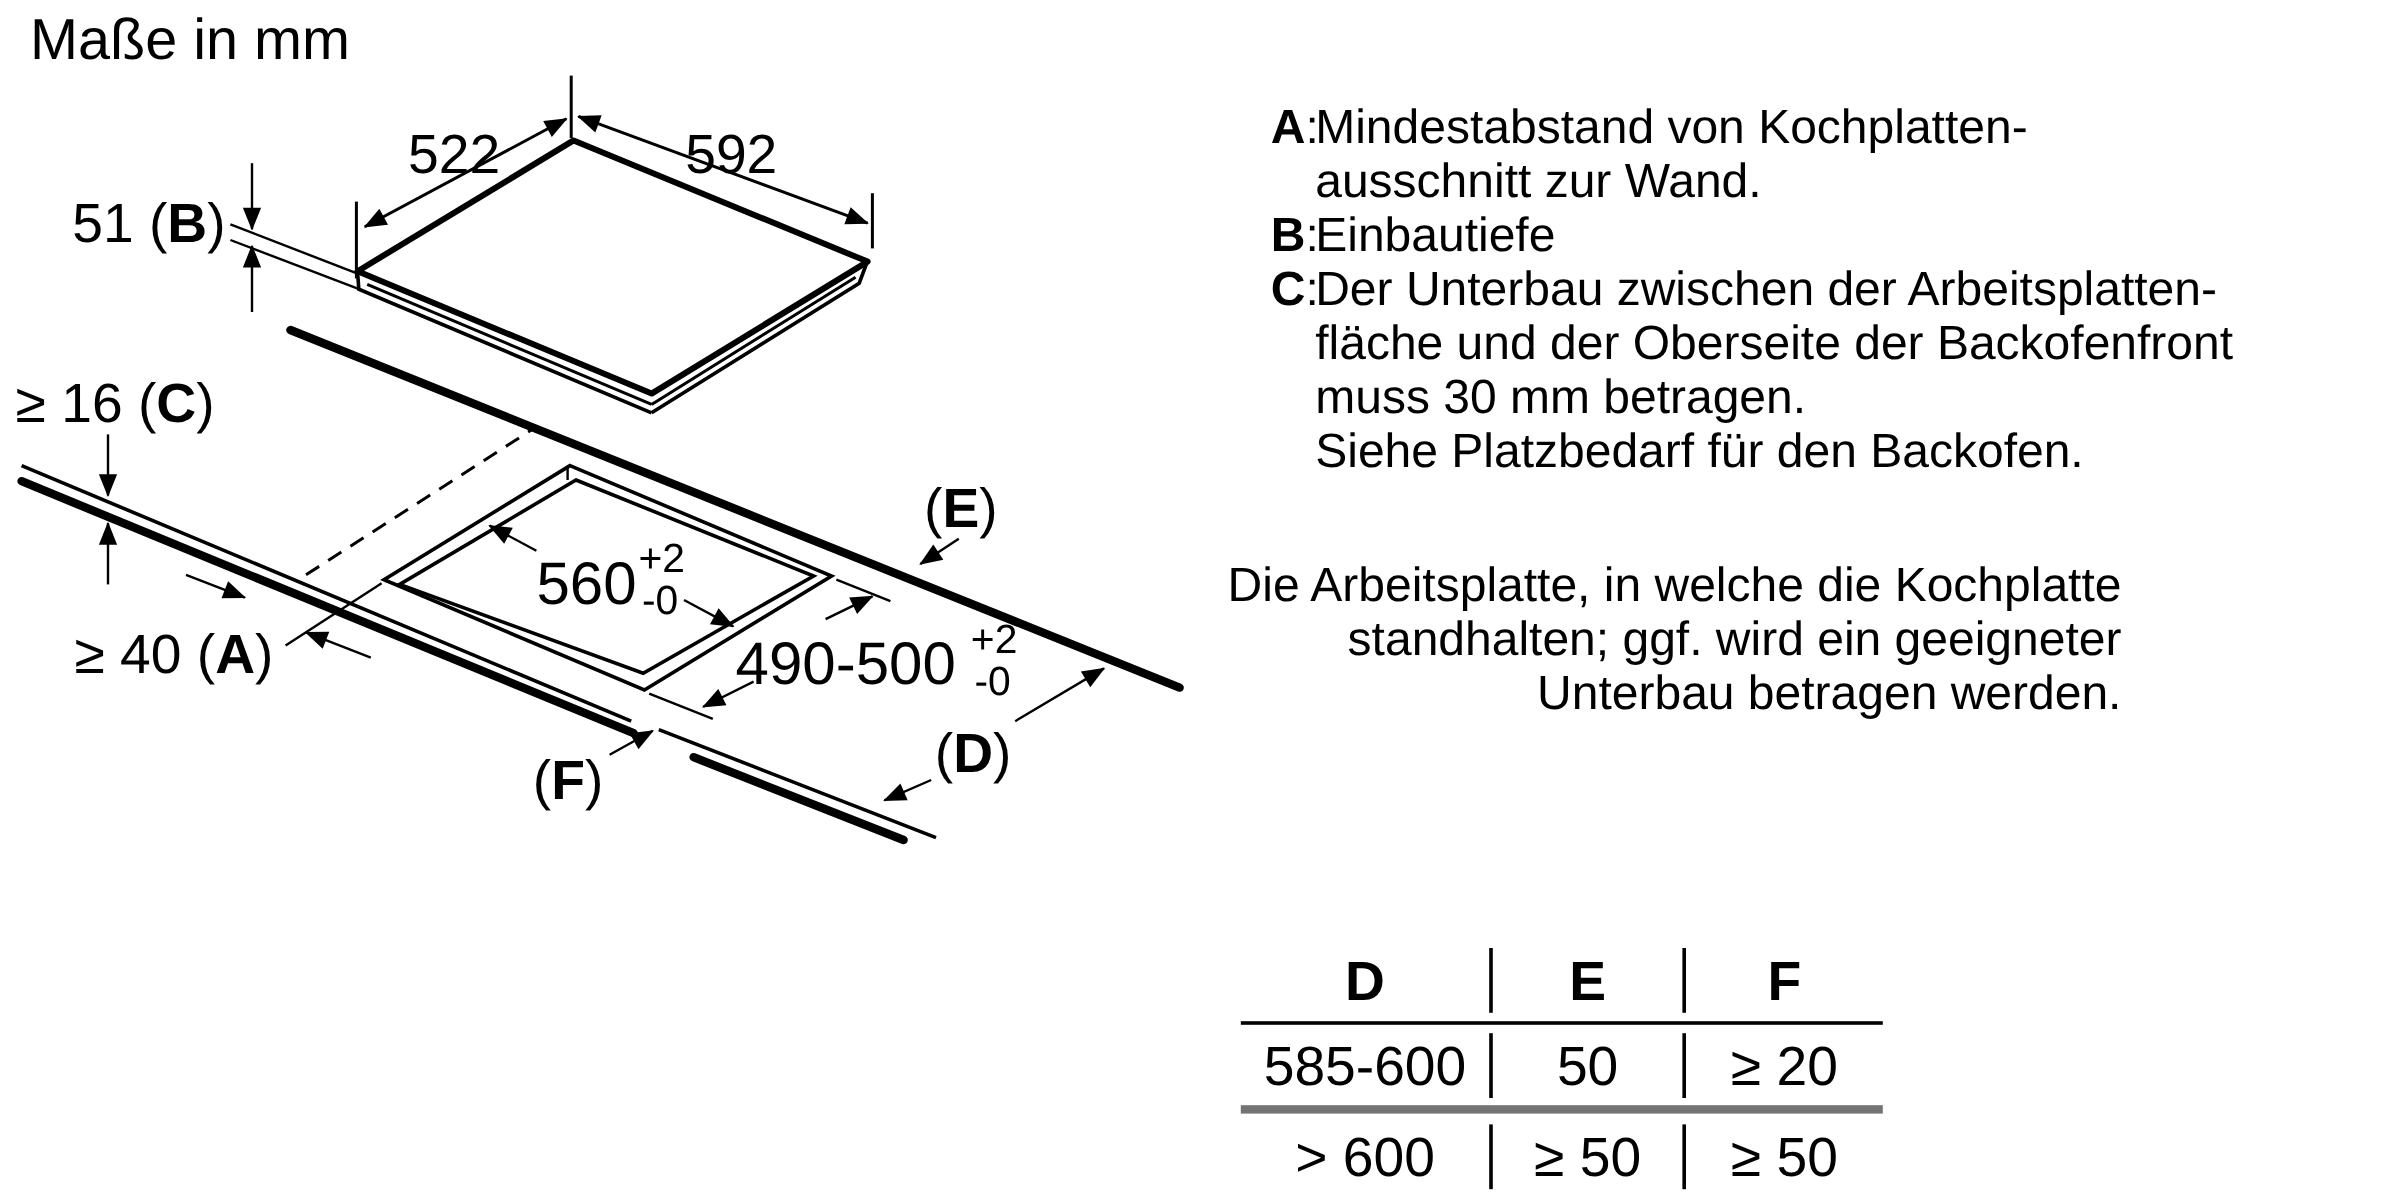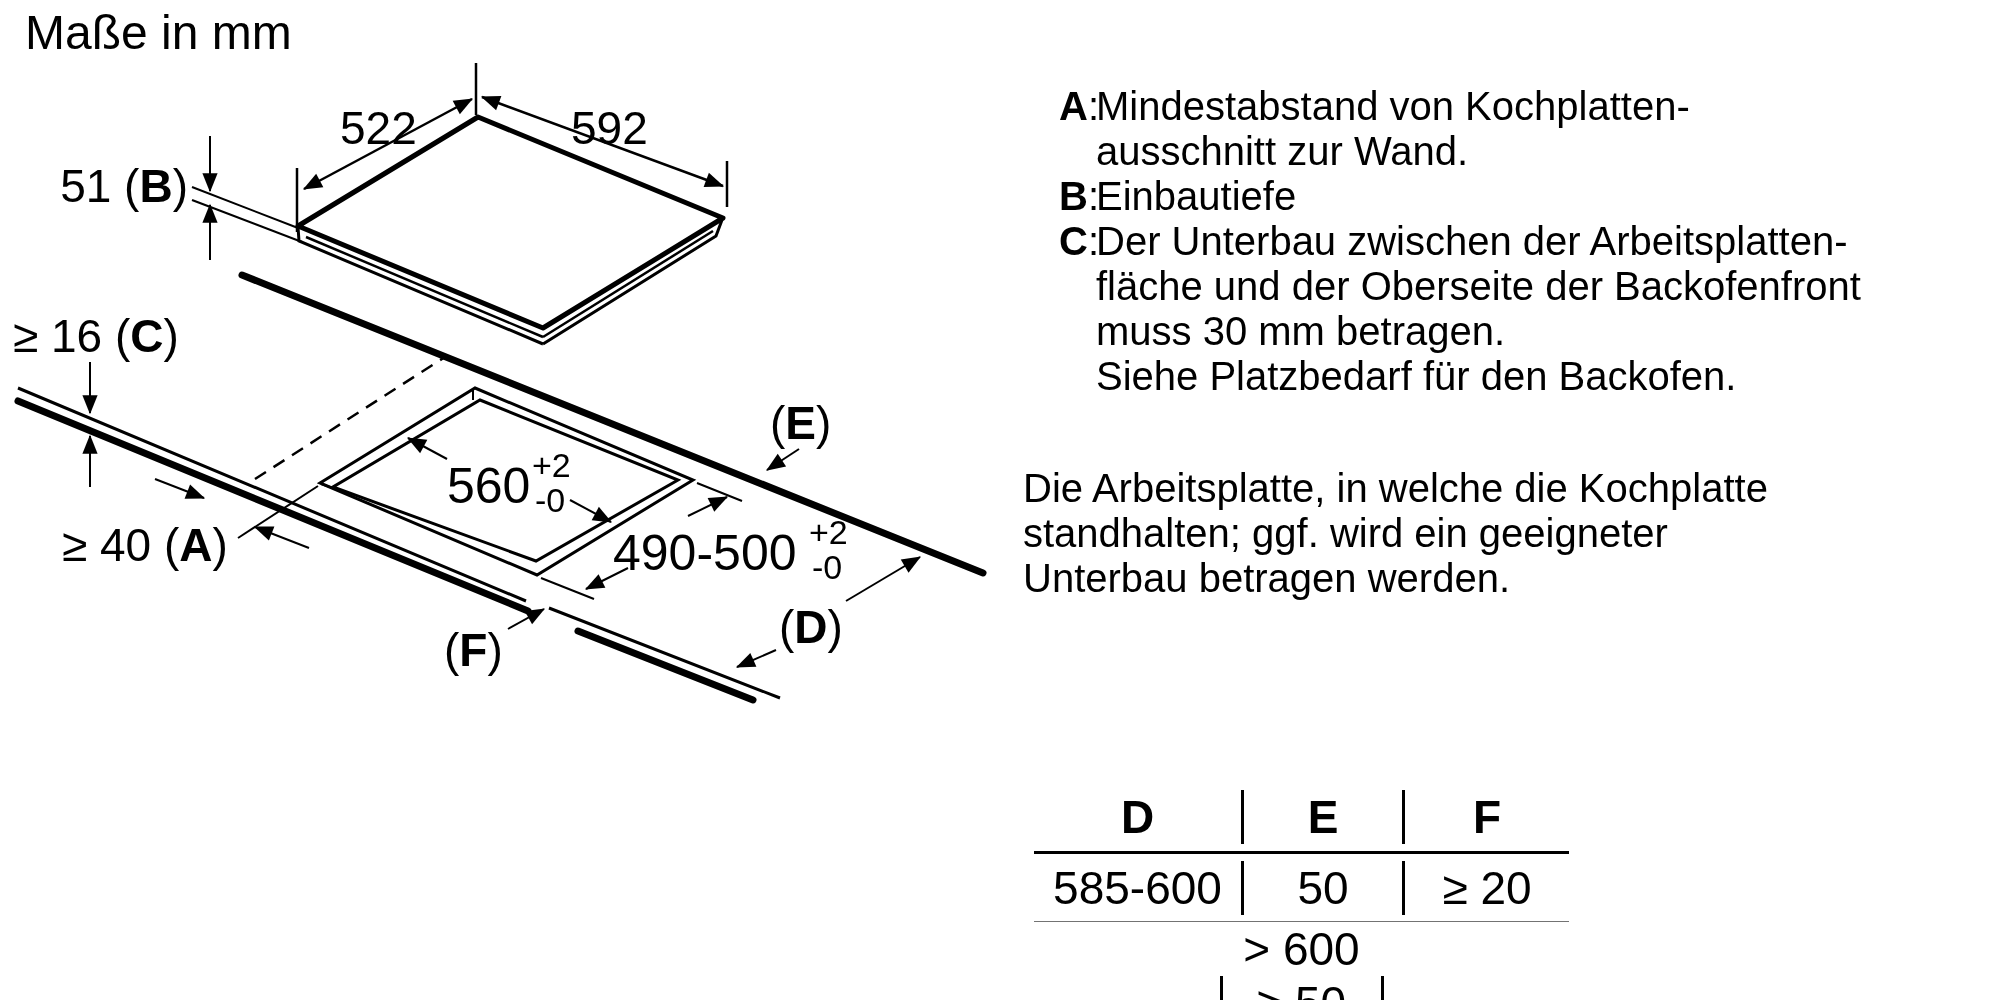--- a/index.html
+++ b/index.html
@@ -4,26 +4,26 @@
 <style>
   html,body{margin:0;padding:0;background:#fff;}
   body{width:2000px;height:1000px;position:relative;overflow:hidden;
        font-family:"Liberation Sans",sans-serif;color:#000;}
   #diagram{position:absolute;left:0;top:0;}
   svg text{font-family:"Liberation Sans",sans-serif;fill:#000;}
   .bld{font-weight:bold;}
   .legend{position:absolute;left:1059px;top:84px;font-size:40px;line-height:45px;white-space:nowrap;}
   .lg-key{display:inline-block;width:37px;}
   .lg-cont{padding-left:37px;}
-  .note{position:absolute;left:1023px;top:466px;font-size:40px;line-height:45px;white-space:nowrap;}
+  .note{position:absolute;left:1023px;top:466px;font-size:40px;line-height:45px;white-space:nowrap;text-align:right;}
   .dim-table{position:absolute;left:1034px;top:782px;width:535px;font-size:46px;}
   .t-row{display:flex;height:69px;align-items:center;}
   .t-row.t-head{height:69px;border-bottom:3px solid #000;}
-  .t-row.t-mid{height:67px;border-bottom:1px solid #737373;}
-  .t-row.t-last{height:71px;flex-direction:column;}
+  .t-row.t-mid{height:67px;border-bottom:7px solid #737373;}
+  .t-row.t-last{height:71px;}
   .t-cell{text-align:center;box-sizing:border-box;}
   .c1{width:207px;}
   .c2{width:164px;border-left:3px solid #000;border-right:3px solid #000;}
   .c3{width:164px;}
   .t-head .t-cell{font-weight:bold;}
 </style>
 </head>
 <body>
 
 <svg id="diagram" width="2000" height="1000" viewBox="0 0 2000 1000">

